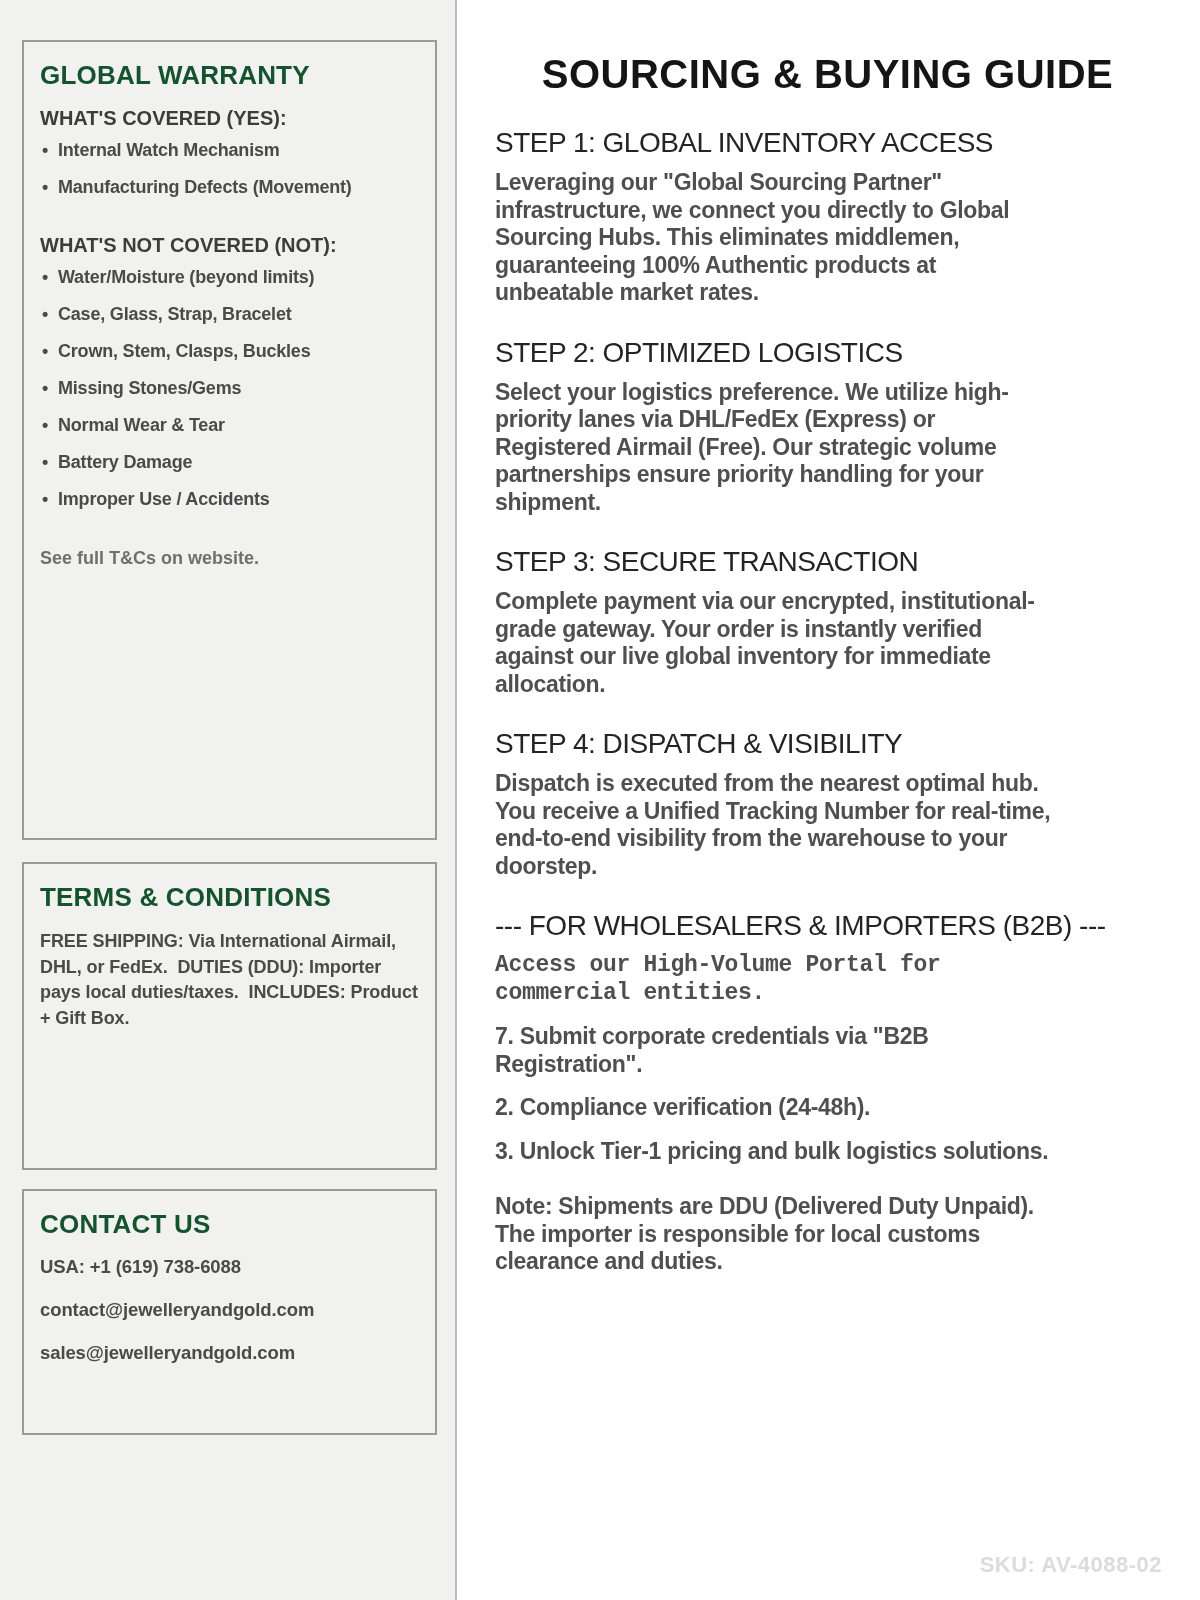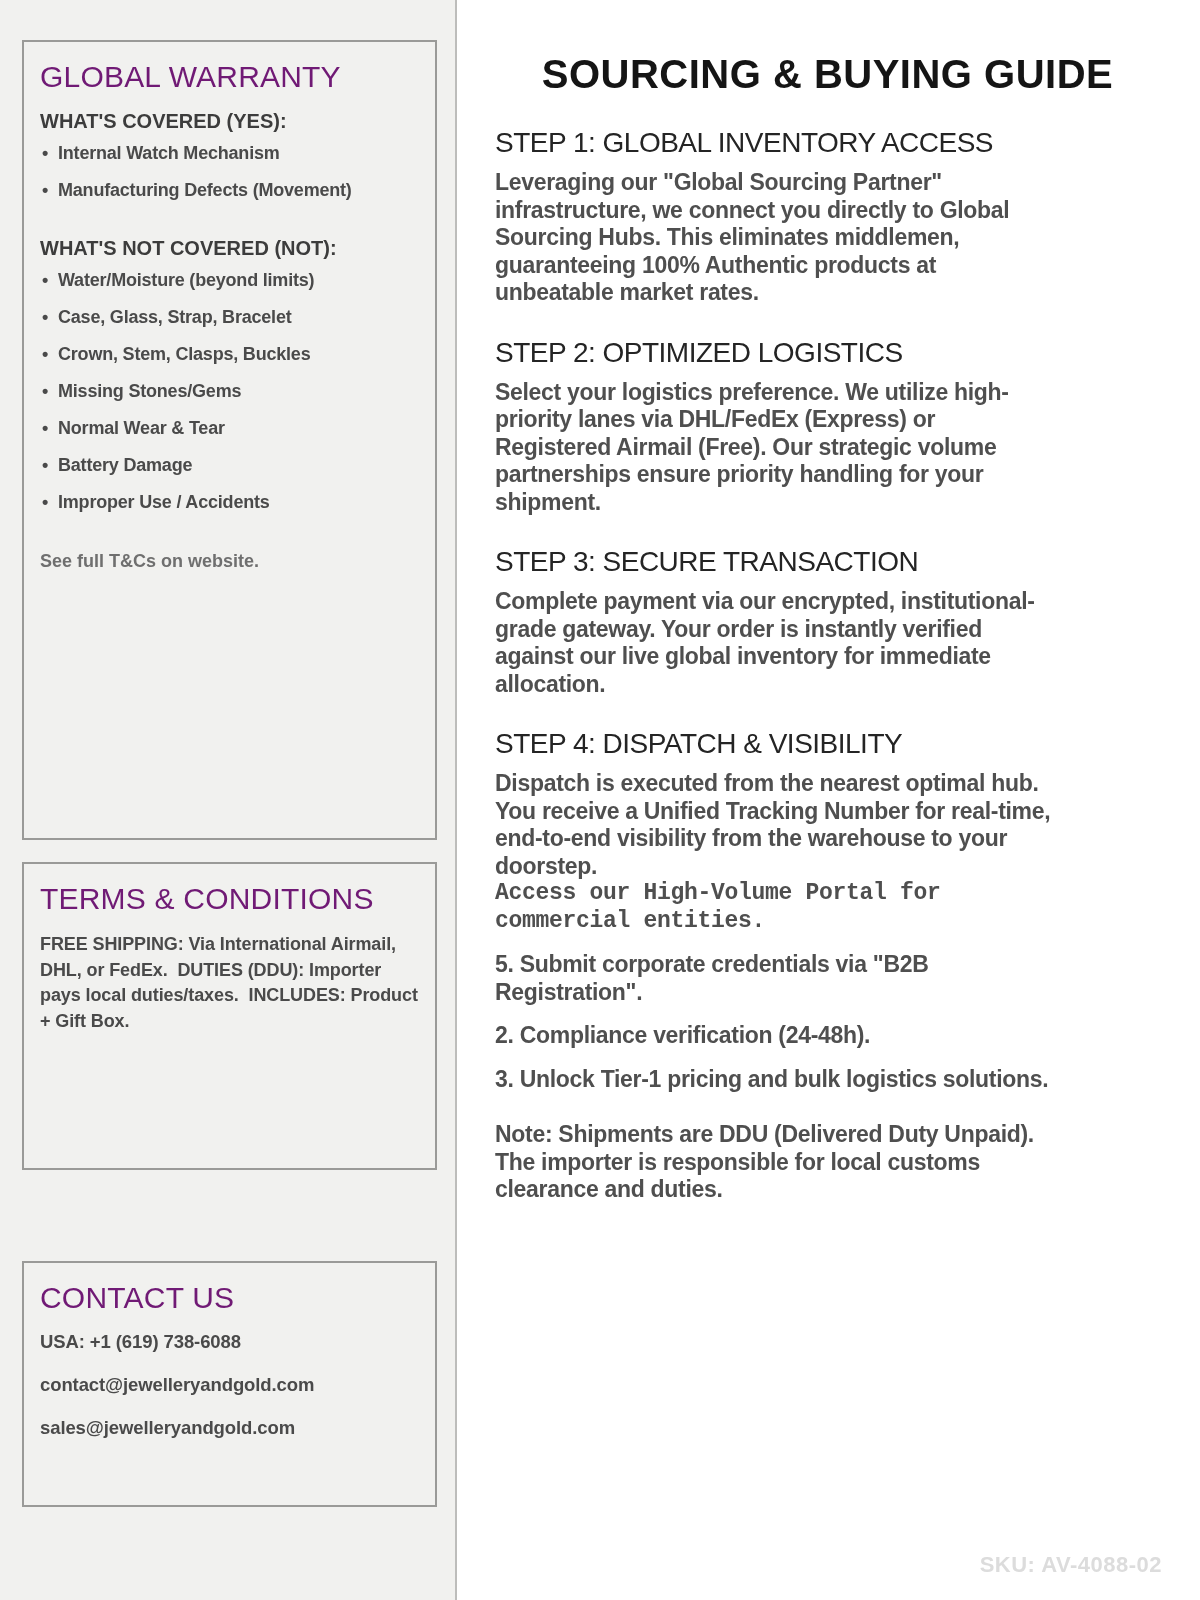--- a/index.html
+++ b/index.html
@@ -19,26 +19,26 @@
     box-sizing: border-box;
   }
   .box {
     position: absolute; left: 22px; width: 415px;
     border: 2px solid #9a9a98;
     box-sizing: border-box;
     padding: 18px 16px;
   }
   .box-warranty { top: 40px;  height: 800px; }
   .box-terms    { top: 862px; height: 308px; }
-  .box-contact  { top: 1261px; height: 246px; }
+  .box-contact  { top: 1189px; height: 246px; }
 
   .box-title {
     margin: 0 0 16px 0;
-    font-size: 30px; font-weight: 400;
-    color: #701a75; letter-spacing: 0.2px;
+    font-size: 26px; font-weight: 700;
+    color: #14532d; letter-spacing: 0.2px;
   }
   .sub-title {
     margin: 0 0 8px 0;
     font-size: 20px; font-weight: 700;
     color: #3c3c3c;
   }
   .sub-title.second { margin-top: 36px; }
   ul.bullets { list-style: none; margin: 10px 0 0 0; padding: 0; }
   ul.bullets li {
     position: relative;
@@ -158,22 +158,23 @@
       <h2 class="step-heading">STEP 3: SECURE TRANSACTION</h2>
       <p class="step-body">Complete payment via our encrypted, institutional-grade gateway. Your order is instantly verified against our live global inventory for immediate allocation.</p>
     </section>
 
     <section>
       <h2 class="step-heading">STEP 4: DISPATCH &amp; VISIBILITY</h2>
       <p class="step-body">Dispatch is executed from the nearest optimal hub. You receive a Unified Tracking Number for real-time, end-to-end visibility from the warehouse to your doorstep.</p>
     </section>
 
     <section>
+      <h2 class="step-heading">--- FOR WHOLESALERS &amp; IMPORTERS (B2B) ---</h2>
       <p class="step-body b2b-intro">Access our High-Volume Portal for commercial entities.</p>
-      <p class="step-body b2b-item">5. Submit corporate credentials via "B2B Registration".</p>
+      <p class="step-body b2b-item">7. Submit corporate credentials via "B2B Registration".</p>
       <p class="step-body b2b-item">2. Compliance verification (24-48h).</p>
       <p class="step-body b2b-item">3. Unlock Tier-1 pricing and bulk logistics solutions.</p>
       <p class="step-body b2b-note">Note: Shipments are DDU (Delivered Duty Unpaid). The importer is responsible for local customs clearance and duties.</p>
     </section>
   </main>
 
   <div class="sku">SKU: AV-4088-02</div>
 
 </div>
 

